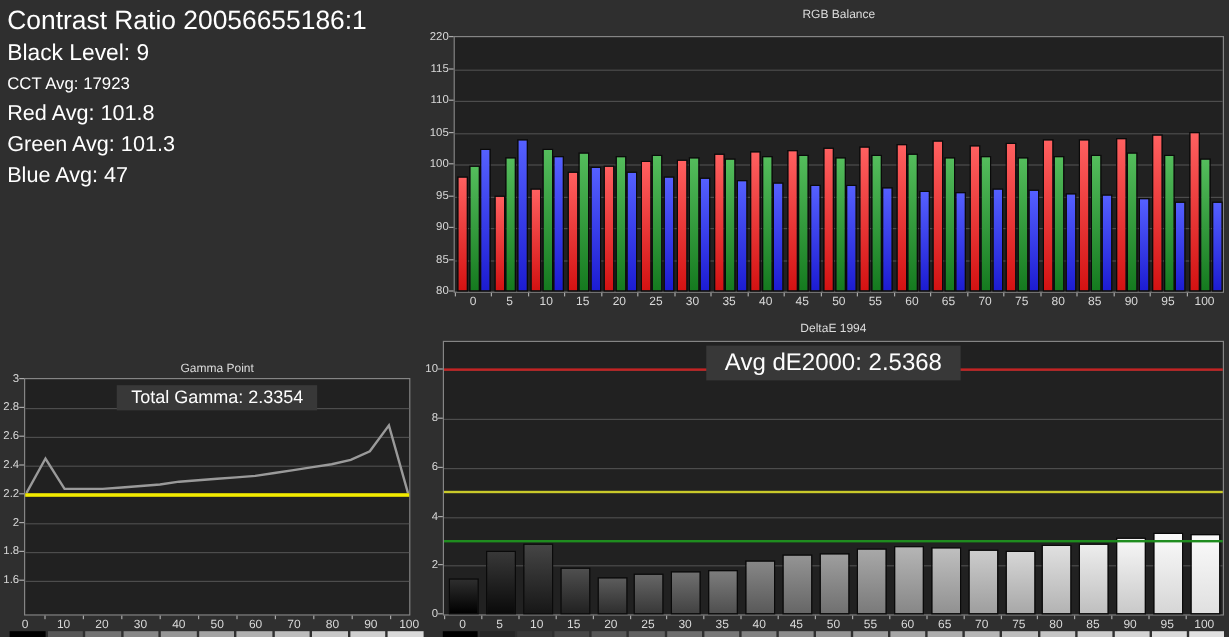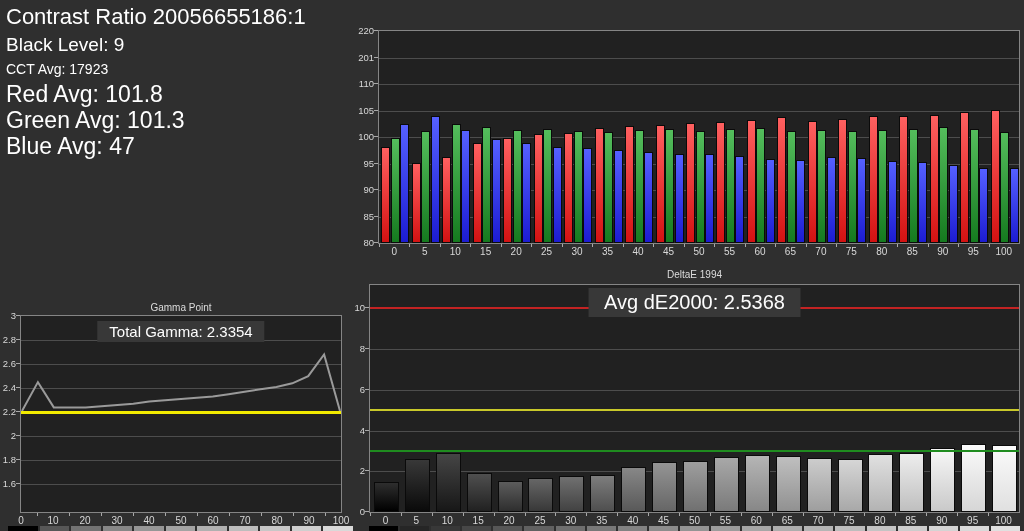--- a/index.html
+++ b/index.html
@@ -7,21 +7,21 @@
     position:relative;width:1024px;height:531px;background:#2f2f2f;
     overflow:hidden;font-family:"Liberation Sans","DejaVu Sans",sans-serif;
     color:#fff;
   }
   
   #info{position:absolute;left:6px;top:3px;}
   .il{color:#fff;white-space:nowrap;}
   .il.l1{font-size:22px;line-height:28px;}
   .il.l2,.il.l3{font-size:19px;line-height:27px;}
   .il.l4{font-size:14px;line-height:23px;}
-  .il.l5,.il.l6,.il.l7{font-size:23px;line-height:26px;}
+  .il.l5,.il.l6,.il.l7{font-size:18px;line-height:26px;}
   
   .chart-title{
     position:absolute;text-align:center;font-size:10px;color:#dcdcdc;
   }
   .plot{
     position:absolute;background:#212121;border:1px solid #858585;
     box-sizing:border-box;
   }
   .gridline{position:absolute;left:0;height:1px;background:#4d4d4d;}
   .refline{position:absolute;left:0;}
@@ -51,20 +51,21 @@
 
   <div id="info">
     <div class="il l1">Contrast Ratio 20056655186:1</div>
     <div class="il l3">Black Level: 9</div>
     <div class="il l4">CCT Avg: 17923</div>
     <div class="il l5">Red Avg: 101.8</div>
     <div class="il l6">Green Avg: 101.3</div>
     <div class="il l7">Blue Avg: 47</div>
   </div>
 
+  <div class="chart-title" style="left:378px;top:7px;width:642px;">RGB Balance</div>
   <div class="plot" id="rgb-plot" style="left:378px;top:30px;width:642px;height:214px;">
       <div class="gridline" style="top: 185.5px; width: 640px;"></div>
       <div class="gridline" style="top: 159px; width: 640px;"></div>
       <div class="gridline" style="top: 132.5px; width: 640px;"></div>
       <div class="gridline" style="top: 106px; width: 640px;"></div>
       <div class="gridline" style="top: 79.5px; width: 640px;"></div>
       <div class="gridline" style="top: 53px; width: 640px;"></div>
       <div class="gridline" style="top: 26.5px; width: 640px;"></div>
       <div class="bar" style="left: 2px; width: 9px; top: 116.07px; height: 95.93px; background: linear-gradient(rgb(255, 96, 96) 0%, rgb(211, 18, 18) 100%); z-index: 2;"></div>
       <div class="bar" style="left: 12px; width: 9px; top: 107.06px; height: 104.94px; background: linear-gradient(rgb(84, 189, 92) 0%, rgb(21, 122, 31) 100%); z-index: 2;"></div>
@@ -225,21 +226,21 @@
     <div class="ylab" style="left: 344px; top: 184px;">90</div>
     <div class="tickmark" style="left: 374px; top: 189px; width: 4px; height: 1px;"></div>
     <div class="ylab" style="left: 344px; top: 157.5px;">95</div>
     <div class="tickmark" style="left: 374px; top: 162.5px; width: 4px; height: 1px;"></div>
     <div class="ylab" style="left: 344px; top: 131px;">100</div>
     <div class="tickmark" style="left: 374px; top: 136px; width: 4px; height: 1px;"></div>
     <div class="ylab" style="left: 344px; top: 104.5px;">105</div>
     <div class="tickmark" style="left: 374px; top: 109.5px; width: 4px; height: 1px;"></div>
     <div class="ylab" style="left: 344px; top: 78px;">110</div>
     <div class="tickmark" style="left: 374px; top: 83px; width: 4px; height: 1px;"></div>
-    <div class="ylab" style="left: 344px; top: 51.5px;">201</div>
+    <div class="ylab" style="left: 344px; top: 51.5px;">115</div>
     <div class="tickmark" style="left: 374px; top: 56.5px; width: 4px; height: 1px;"></div>
     <div class="ylab" style="left: 344px; top: 25px;">220</div>
     <div class="tickmark" style="left: 374px; top: 30px; width: 4px; height: 1px;"></div>
     <div class="xlab" style="left: 394.238px; top: 246px;">0</div>
     <div class="tickmark" style="left: 379px; top: 244px; width: 1px; height: 3px;"></div>
     <div class="xlab" style="left: 424.714px; top: 246px;">5</div>
     <div class="tickmark" style="left: 409.476px; top: 244px; width: 1px; height: 3px;"></div>
     <div class="xlab" style="left: 455.19px; top: 246px;">10</div>
     <div class="tickmark" style="left: 439.952px; top: 244px; width: 1px; height: 3px;"></div>
     <div class="xlab" style="left: 485.667px; top: 246px;">15</div>

